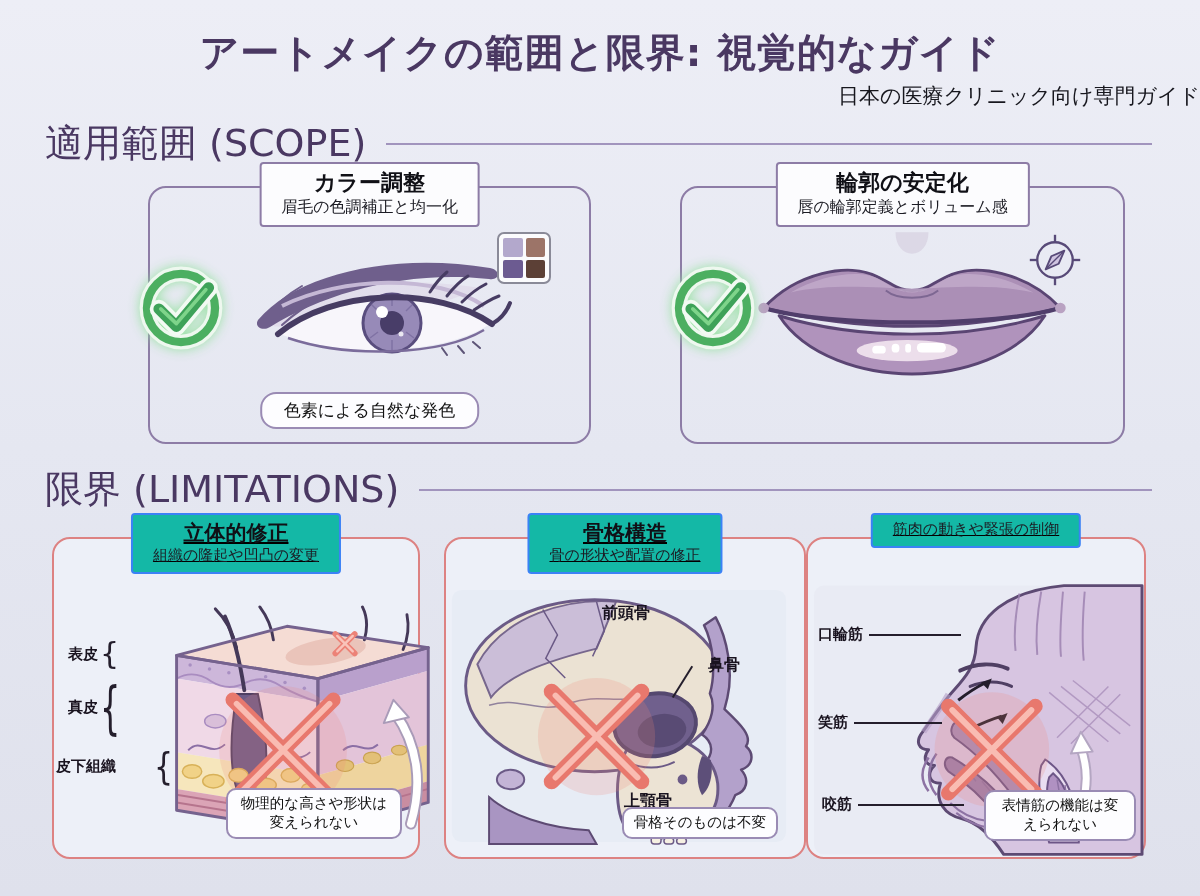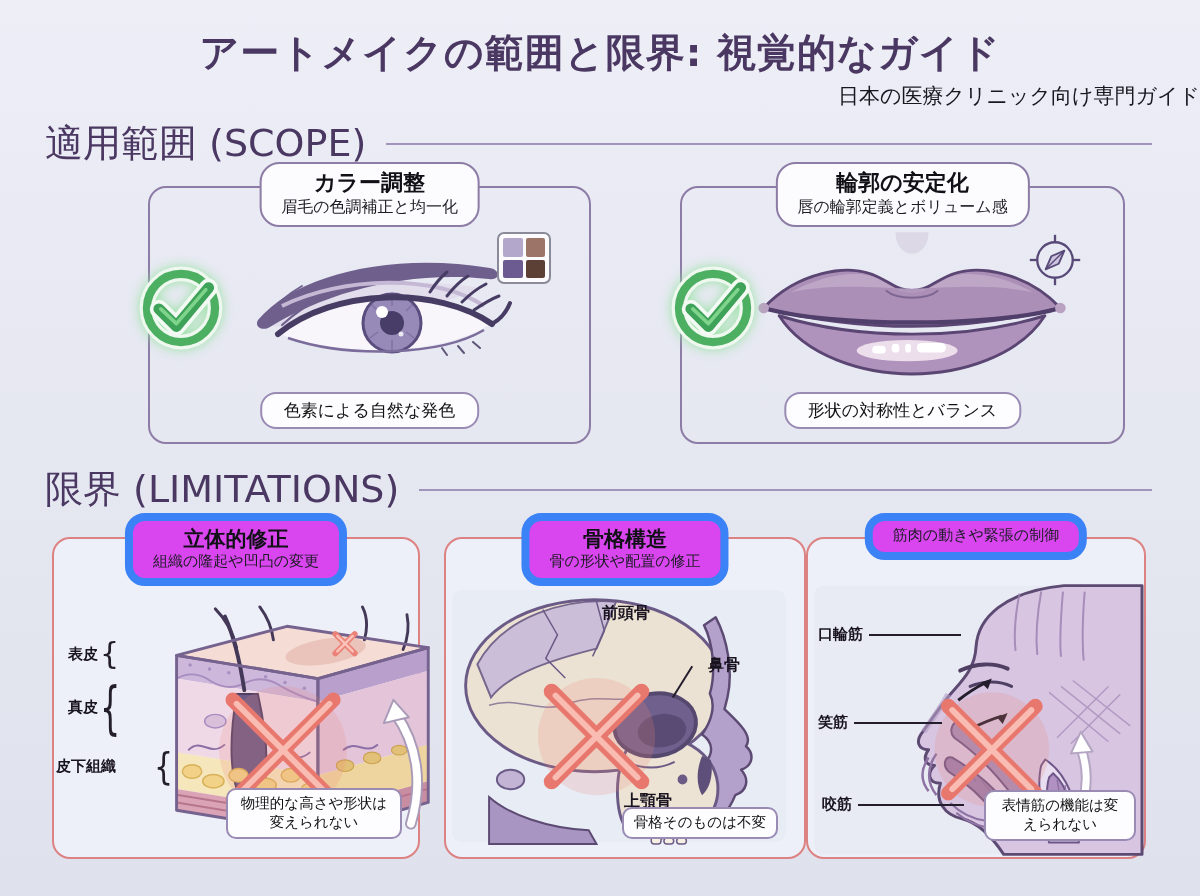--- a/index.html
+++ b/index.html
@@ -16,23 +16,23 @@
   .section-header .txt { font-size:38px; font-weight:normal; color:#4a3862; white-space:nowrap; }
   .section-header .rule { flex:1; height:2px; background:#a194bd; margin-left:20px; }
   .sh-scope { top:118px; }
   .sh-limit { top:464px; }
 
   .card { position:absolute; border-radius:18px; }
   .scope-card { border:2.5px solid #8d7ca6; height:258px; top:186px; }
   .limit-card { border:2.5px solid #dd8282; height:322px; top:537px; background:#edf0f8; }
 
   .pill-head { position:absolute; left:50%; transform:translateX(-50%); top:-26px;
-               text-align:center; padding:5px 20px 7px; border-radius:20px; white-space:nowrap; z-index:5; }
+               text-align:center; padding:5px 20px 7px; border-radius:4px; white-space:nowrap; z-index:5; }
   .pill-scope { background:#fcfcfe; border:2px solid #8d7ca6; }
-  .pill-limit { background:#d946ef; border:8px solid #3b82f6; }
+  .pill-limit { background:#14b8a6; border:2px solid #3b82f6;text-decoration:underline; }
   .pill-head .t { font-size:22px; font-weight:bold; color:#101016; line-height:1.25; }
   .pill-head .s { font-size:16px; color:#1c1c24; }
   .limit-card .pill-head .t { font-size:21px; }
   .limit-card .pill-head .s { font-size:15px; }
 
   .pill-bottom { position:absolute; bottom:13px; left:50%; transform:translateX(-50%);
                  background:#fdfdff; border:2px solid #9a8bb4; border-radius:16px;
                  padding:5px 22px; font-size:17px; color:#111; white-space:nowrap; z-index:5; }
 
   .note-pill { position:absolute; background:#fdfdff; border:2px solid #9a8bb4; border-radius:10px;
@@ -169,21 +169,20 @@
           <rect x="124" y="117" width="14" height="8" rx="4"></rect>
             <rect x="144" y="115" width="8" height="9" rx="4"></rect>
           <rect x="158" y="115" width="6" height="9" rx="3"></rect>
             <rect x="170" y="114" width="30" height="10" rx="5"></rect>
         </g>
         <path d="M12,78 C80,98 250,98 318,78" stroke="#503e6b" stroke-width="4.5" fill="none" stroke-linecap="round"></path>
         <circle cx="12" cy="78" r="5.5" fill="#b9a2c2"></circle>
           <circle cx="318" cy="78" r="5.5" fill="#b9a2c2"></circle>
       </svg>
     </div>
-    <div class="pill-bottom">形状の対称性とバランス</div>
   </div>
 
   <div class="section-header sh-limit">
     <span class="txt">限界 (LIMITATIONS)</span>
     <div class="rule"></div>
   </div>
 
   <div class="card limit-card" style="left:52px; width:368px;">
     <div class="pill-head pill-limit">
       <div class="t">立体的修正</div>

